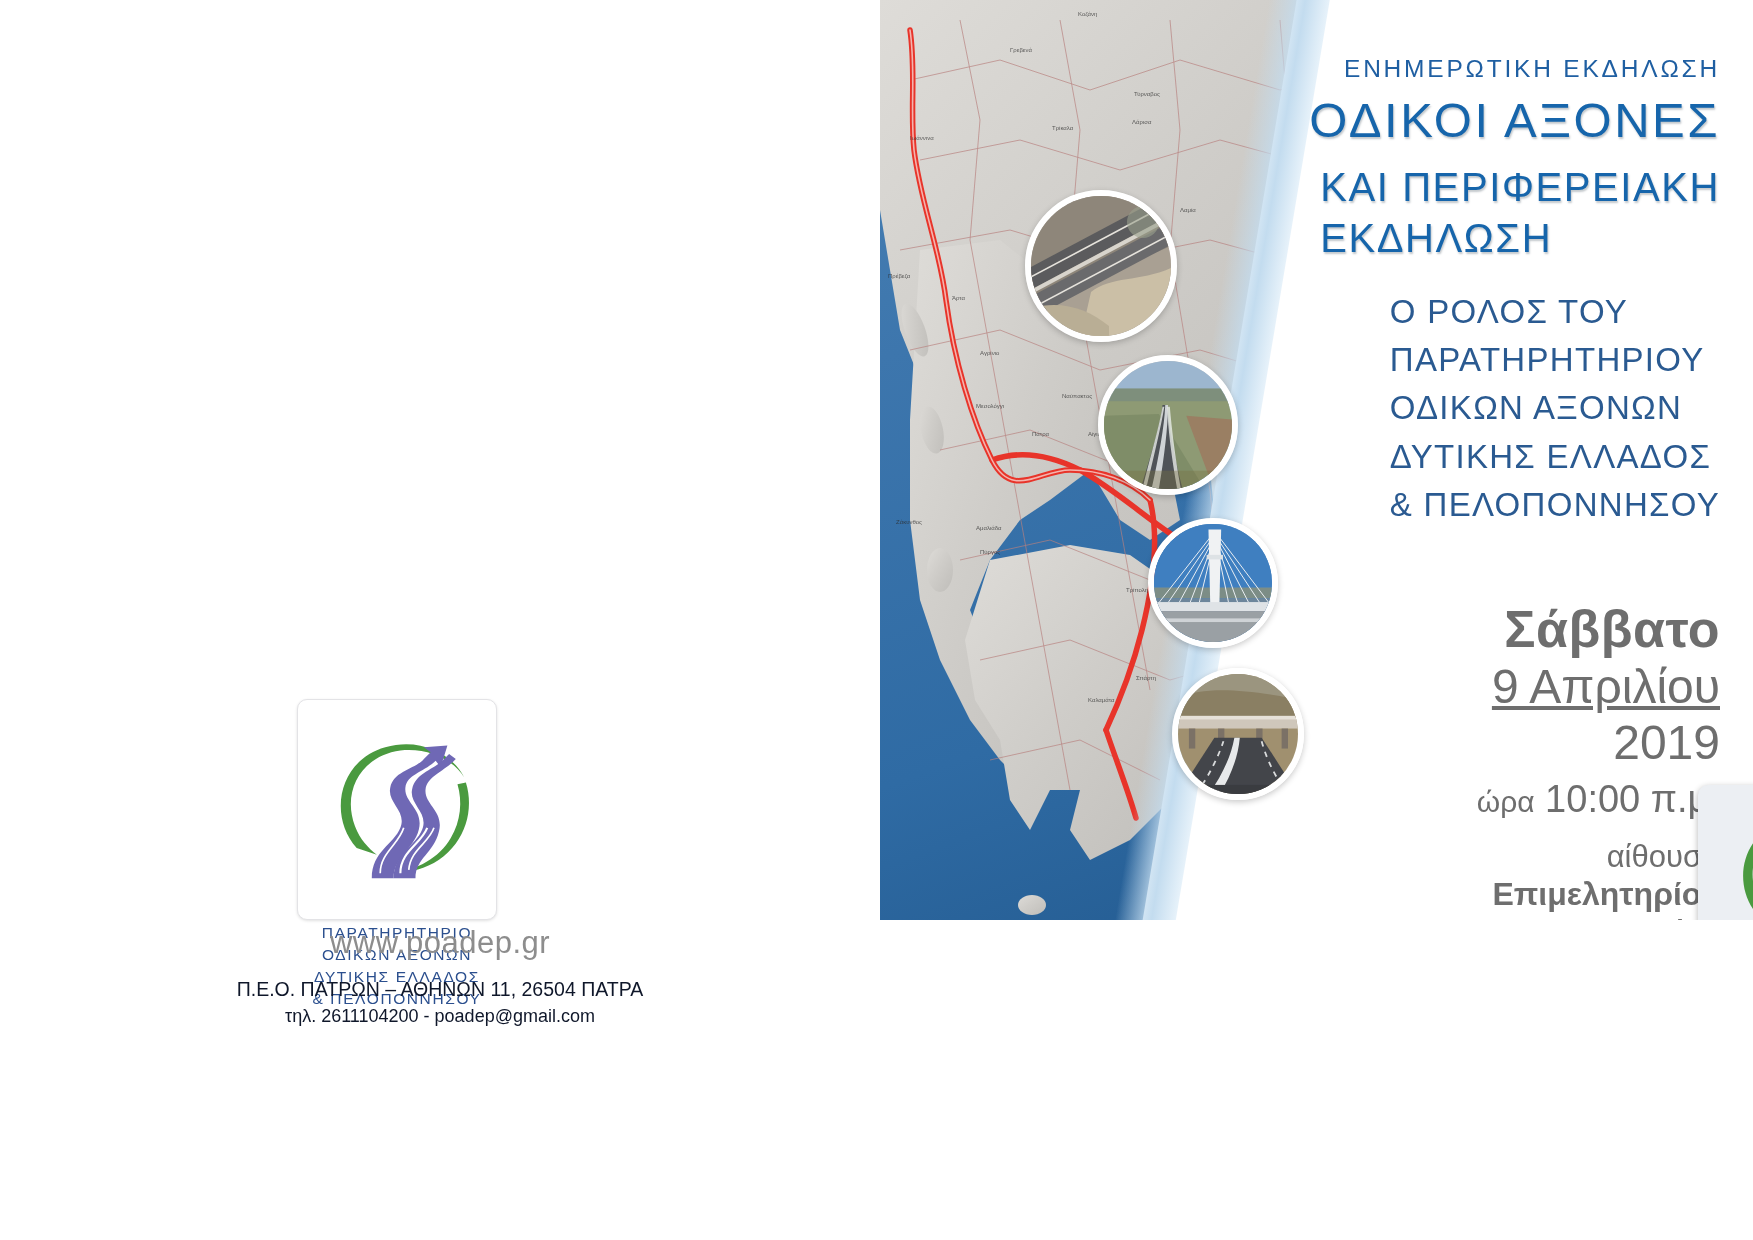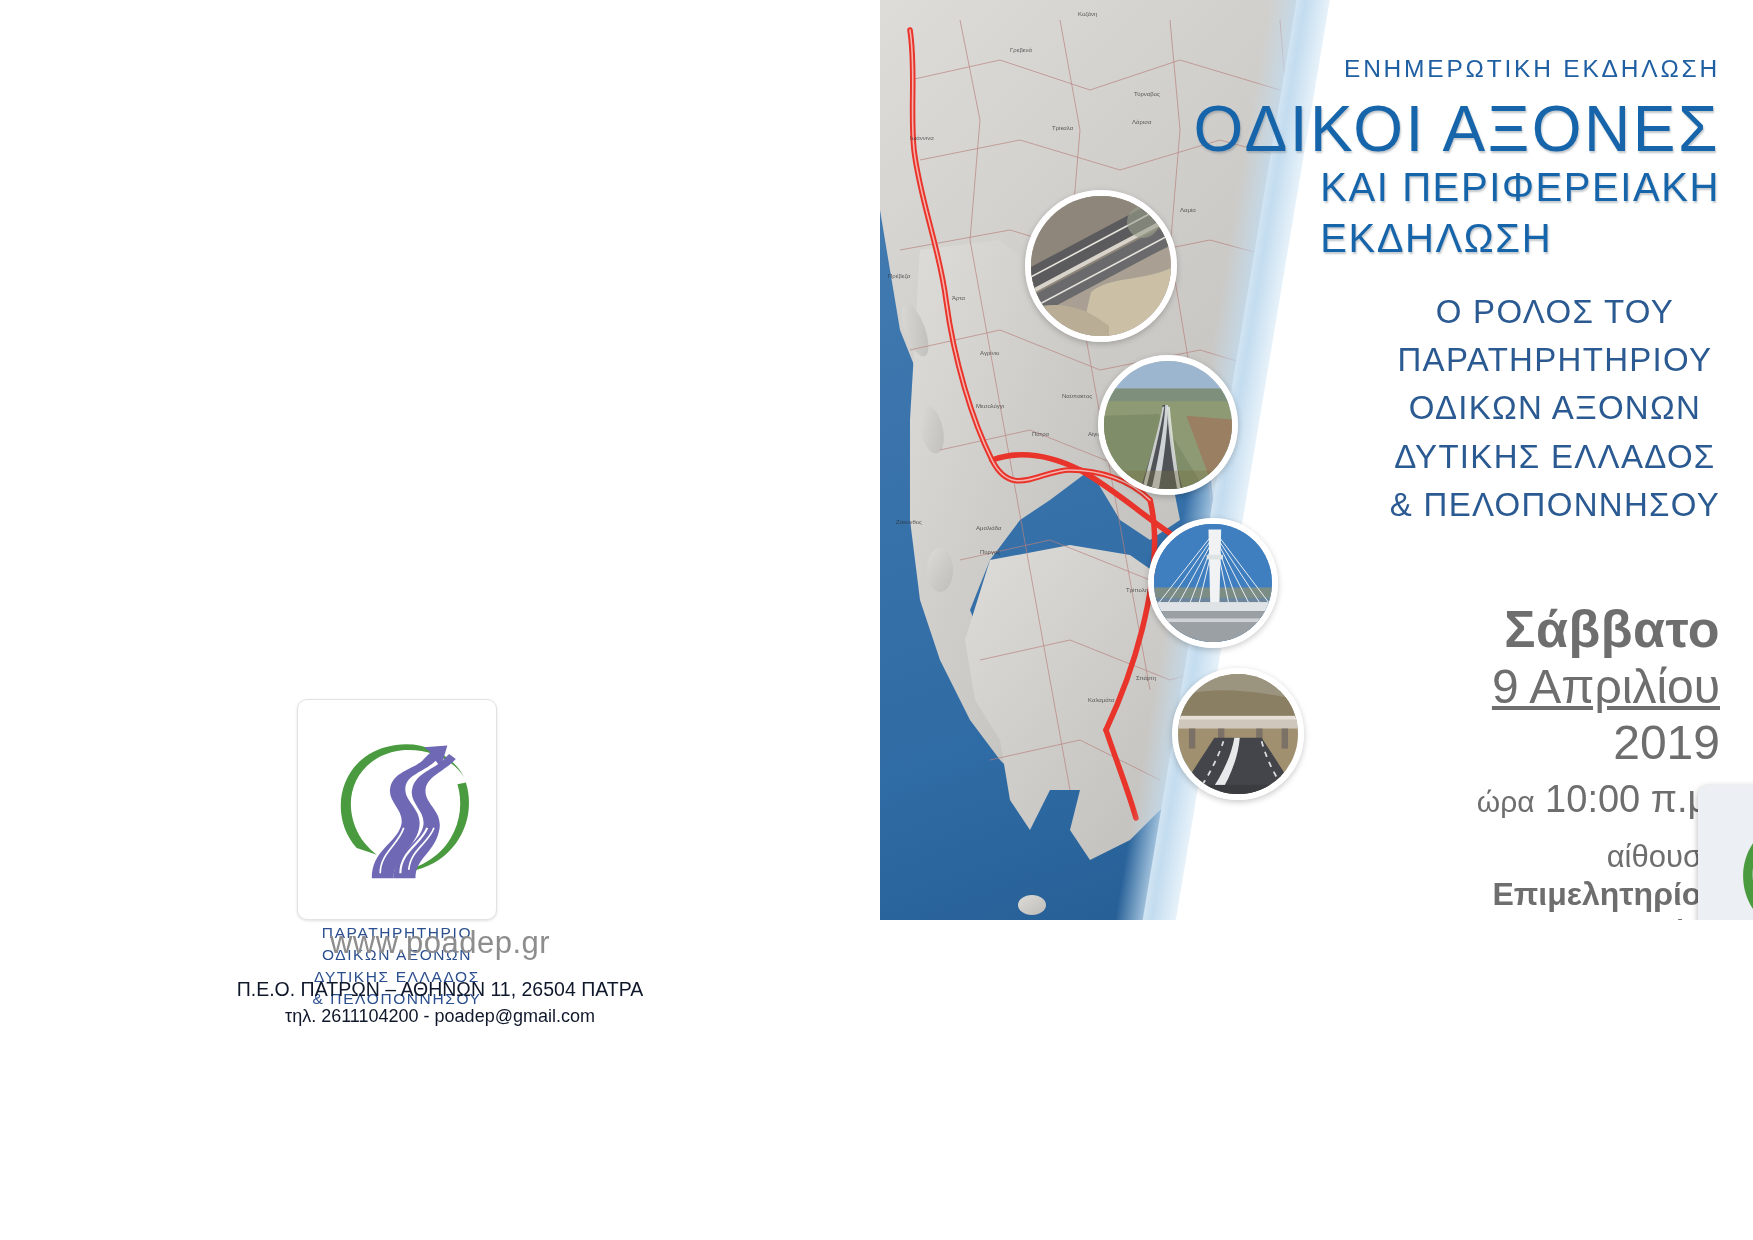--- a/index.html
+++ b/index.html
@@ -102,35 +102,35 @@
   .photo-inner{position:absolute;inset:0;}
 
   
   #kicker{
     position:absolute;right:33px;top:55px;
     color:#1f5fa2;font-size:24.5px;letter-spacing:2.8px;
     text-align:right;white-space:nowrap;
   }
   #title{
     position:absolute;right:33px;top:92px;
-    color:#1665ab;font-size:64px;letter-spacing:2.5px;
+    color:#1665ab;font-size:49px;letter-spacing:2.5px;
     text-align:right;white-space:nowrap;
     text-shadow:1px 2px 2px rgba(120,130,140,.45);
     font-weight:400;
   }
   #subtitle{
     position:absolute;right:33px;top:162px;
     color:#1665ab;font-size:40px;letter-spacing:1.6px;
     text-align:left;line-height:1.28;
     text-shadow:1px 2px 2px rgba(120,130,140,.45);
   }
   #role{
     position:absolute;right:33px;top:288px;
     color:#2a5a91;font-size:33px;letter-spacing:1.3px;
-    text-align:center;line-height:1.46;
+    text-align:left;line-height:1.46;
   }
   #date-block{
     position:absolute;right:33px;top:600px;
     text-align:right;color:#6e6e6e;line-height:1.12;
   }
   #d-day{font-size:52px;font-weight:bold;letter-spacing:.5px;display:block;}
   #d-date{font-size:48px;display:block;margin-top:2px;text-decoration:underline;}
   #d-year{font-size:48px;display:block;margin-top:2px;}
   #d-time{font-size:38px;display:block;margin-top:8px;}
   #d-time .pre{font-size:30px;}

